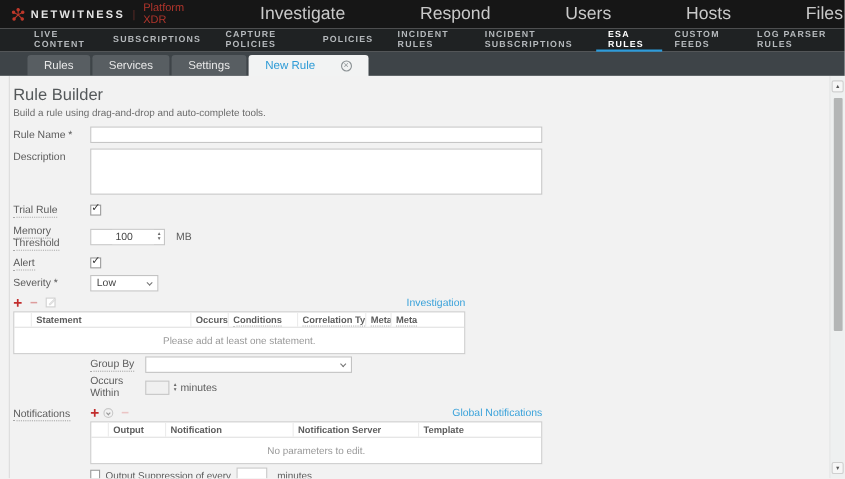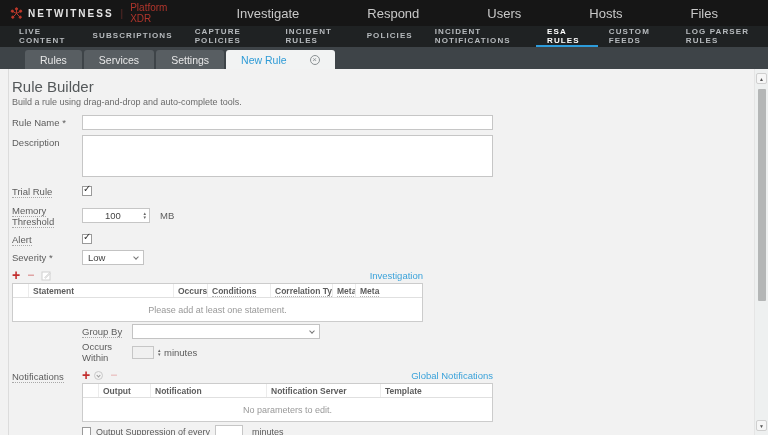--- a/index.html
+++ b/index.html
@@ -6,31 +6,31 @@
   html,body { width:768px; height:435px; overflow:hidden; }
   body { font-family:"Liberation Sans", sans-serif; background:#f2f2f2; }
 
   
   .topbar { height:26px; background:#161616; display:flex; align-items:center; padding:0 10px; }
   .brand-wrap { display:flex; align-items:center; gap:5px; }
   .brand { color:#e4e4e4; font-size:10px; font-weight:bold; letter-spacing:2px; }
   .brand-div { color:#5f2c28; font-size:10px; margin:0 2px; }
   .product { color:#b0352c; font-size:10px; }
   .topmenu { display:flex; gap:25px; margin-left:26px; }
-  .topmenu span { color:#c9c9c9; font-size:13px; cursor:pointer;padding-left:43px; }
+  .topmenu span { color:#c9c9c9; font-size:16px; cursor:pointer;padding-left:43px; }
   .topright { margin-left:auto; display:flex; align-items:center; gap:12px;font-family:Liberation Serif, serif; }
   .ticon { display:flex; align-items:center; }
   .help-circle { width:11px; height:11px; border:1px solid #969ca0; border-radius:50%; color:#969ca0;
                  font-size:7px; display:flex; align-items:center; justify-content:center; }
   .user { color:#dcdcdc; font-size:10.5px; display:flex; align-items:center; gap:4px; }
   .chev { width:4px; height:4px; border-left:1px solid #b5b5b5; border-bottom:1px solid #b5b5b5;
           transform:rotate(-45deg); display:inline-block; margin-top:-2px; }
 
   
-  .subnav { height:21px; background:#1f2223; display:flex; align-items:stretch; padding-left:8px; }
+  .subnav { height:21px; background:#1f2223; display:flex; align-items:stretch; padding-left:20px; }
   .subnav span { display:flex; align-items:center; padding:0 11px; color:#b6babd; font-size:8px;
                  font-weight:bold; letter-spacing:1.1px; cursor:pointer; border-bottom:2px solid transparent; }
   .subnav span.active { color:#ffffff; border-bottom-color:#2d9cdb; }
 
   
   .tabbar { height:22px; background:#3e4448; display:flex; align-items:flex-end; padding-left:25px; }
   .tab { height:19px; background:#585e62; color:#e8e8e8; font-size:10.5px; padding:0 15px;
          display:flex; align-items:center; margin-right:2px; border-radius:3px 3px 0 0; cursor:pointer; }
   .tab.active { background:#f2f3f3; color:#2e9bd6; gap:23px; }
   .tab-close { width:10px; height:10px; border:1px solid #8b9194; border-radius:50%; color:#8b9194;
@@ -173,23 +173,23 @@
       <span>admin</span>
       <span class="chev"></span>
     </span>
   </div>
 </div>
 
 <div class="subnav">
   <span>LIVE CONTENT</span>
   <span>SUBSCRIPTIONS</span>
   <span>CAPTURE POLICIES</span>
+  <span>POLICIES</span>
   <span>INCIDENT RULES</span>
-  <span>POLICIES</span>
-  <span>INCIDENT NOTIFICATIONS</span>
+  <span>INCIDENT SUBSCRIPTIONS</span>
   <span class="active">ESA RULES</span>
   <span>CUSTOM FEEDS</span>
   <span>LOG PARSER RULES</span>
 </div>
 
 <div class="tabbar">
   <div class="tab">Rules</div>
   <div class="tab">Services</div>
   <div class="tab">Settings</div>
   <div class="tab active">

